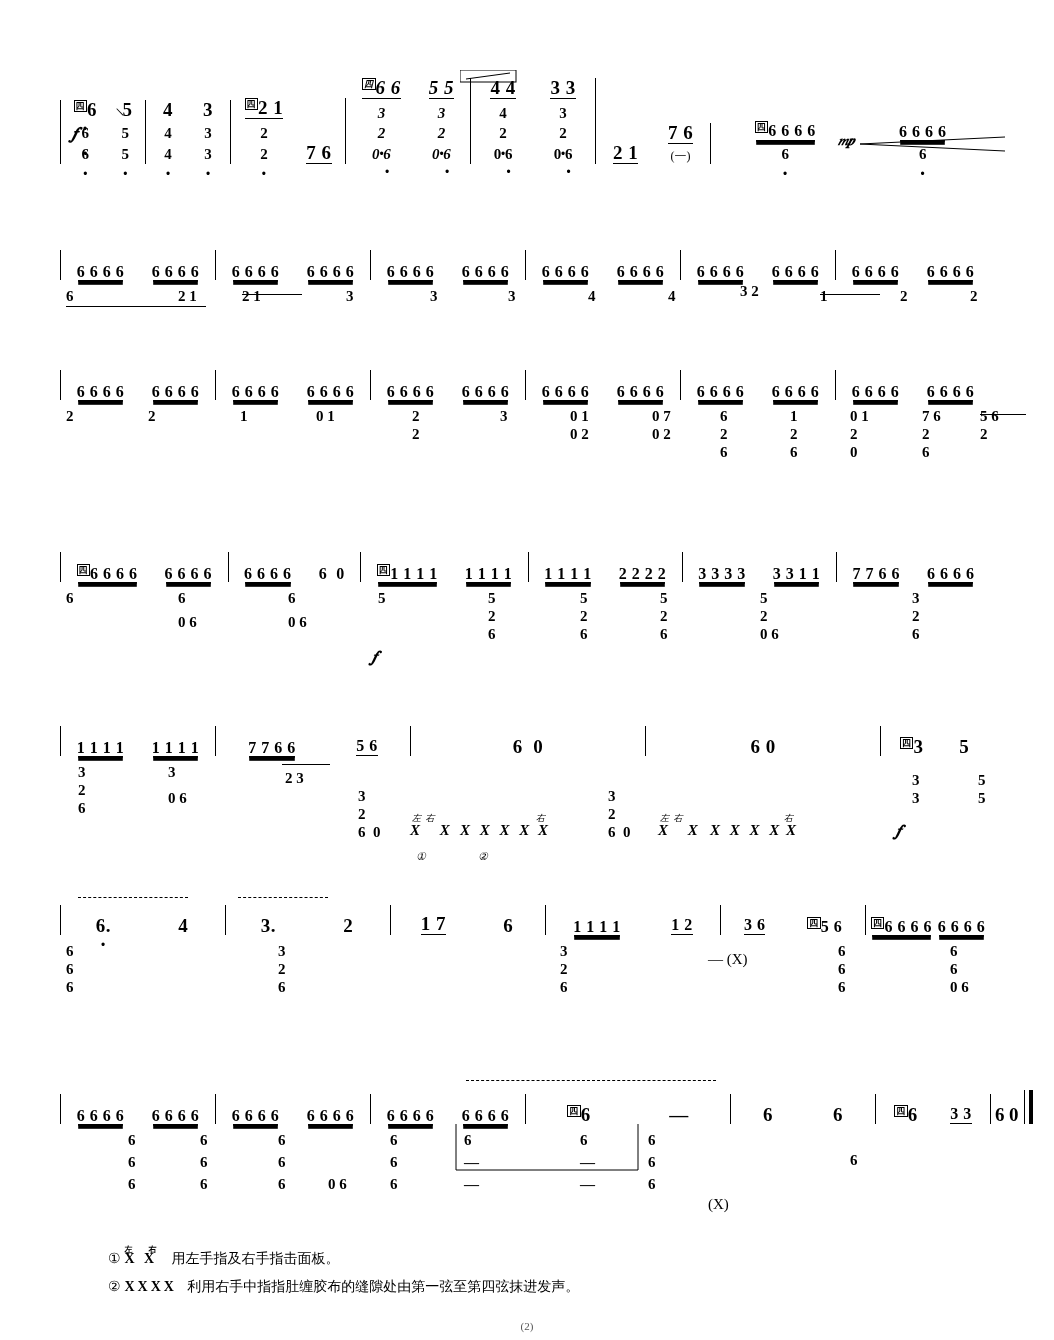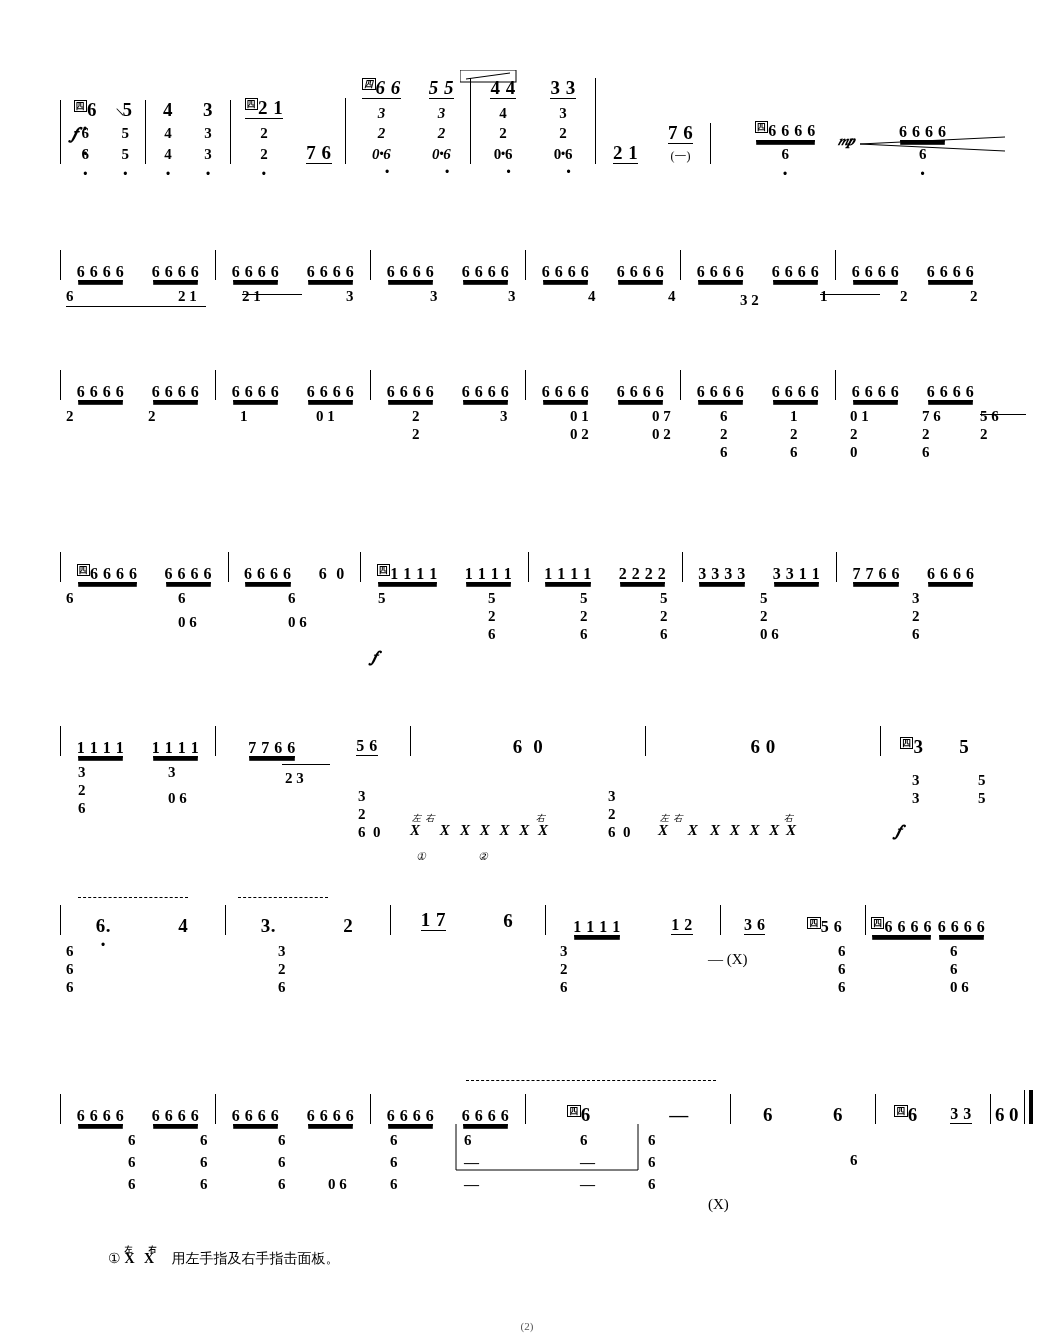--- a/index.html
+++ b/index.html
@@ -349,21 +349,21 @@
     </div>
     <div style="position:relative; height:32px;">
       <div class="bass" style="position:absolute; left:6px; top:6px;">6</div>
       <div class="bass" style="position:absolute; left:118px; top:6px;">2&nbsp;1</div>
       <div class="bass" style="position:absolute; left:182px; top:6px;">2&nbsp;1</div>
       <div class="bass" style="position:absolute; left:286px; top:6px;">3</div>
       <div class="bass" style="position:absolute; left:370px; top:6px;">3</div>
       <div class="bass" style="position:absolute; left:448px; top:6px;">3</div>
       <div class="bass" style="position:absolute; left:528px; top:6px;">4</div>
       <div class="bass" style="position:absolute; left:608px; top:6px;">4</div>
-      <div class="bass" style="position:absolute; left:680px; top:10px;">3&nbsp;2</div>
+      <div class="bass" style="position:absolute; left:680px; top:1px;">3&nbsp;2</div>
       <div class="bass" style="position:absolute; left:760px; top:6px;">1</div>
       <div class="bass" style="position:absolute; left:840px; top:6px;">2</div>
       <div class="bass" style="position:absolute; left:910px; top:6px;">2</div>
       <div class="hair" style="left:6px; top:26px; width:140px;"></div>
       <div class="hair" style="left:182px; top:14px; width:60px;"></div>
       <div class="hair" style="left:760px; top:14px; width:60px;"></div>
     </div>
   </div>
 
   <div class="system" style="top:370px;">
@@ -608,21 +608,21 @@
           </div>
       </div>
       <div class="measure" style="flex:0 0 160px;">
         <div class="cell">
             <div class="mel">3.</div>
           </div>
         <div class="cell">
             <div class="mel">2</div>
           </div>
       </div>
-      <div class="measure" style="flex:0 0 150px;align-items:center;">
+      <div class="measure" style="flex:0 0 150px;">
         <div class="cell">
             <div class="mel beam1">1&nbsp;7</div>
           </div>
         <div class="cell">
             <div class="mel">6</div>
           </div>
       </div>
       <div class="measure" style="flex:0 0 170px;">
         <div class="cell">
             <div class="mel beam2 small">1&nbsp;1&nbsp;1&nbsp;1</div>
@@ -766,16 +766,23 @@
 
   <div class="footnotes">
     <div class="fn">
       <span>①</span>
       <span class="fn-x">
         <span class="fn-ruby">左 右</span>
         <span>X X</span>
       </span>
       &nbsp;&nbsp;<span>用左手指及右手指击面板。</span>
     </div>
+    <div class="fn">
+      <span>②</span>
+      <span class="fn-x">
+        <span>XXXX</span>
+      </span>
+      &nbsp;<span>利用右手中指指肚缠胶布的缝隙处由第一弦至第四弦抹进发声。</span>
+    </div>
   </div>
 
   <div class="pagenum">(2)</div>
 </div>
 
 </body></html>

